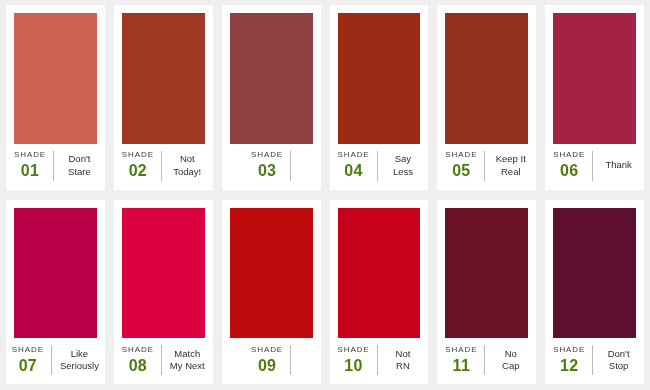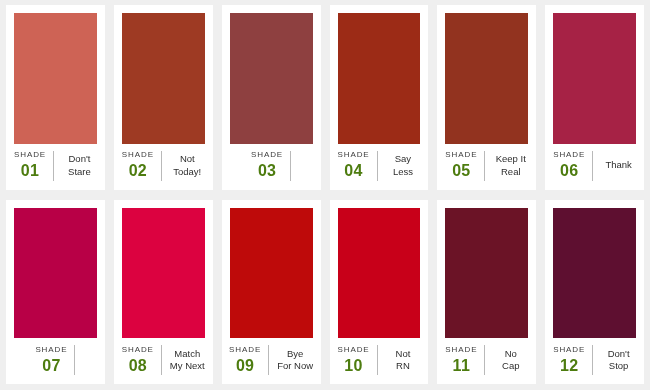--- a/index.html
+++ b/index.html
@@ -174,20 +174,24 @@
       </div>
     </div>
     <div class="shade-card">
       <div class="swatch" style="background: rgb(184, 0, 70);"></div>
       <div class="card-footer">
         <div class="shade-id">
           <div class="shade-word">SHADE</div>
           <div class="shade-number">07</div>
         </div>
         <div class="divider"></div>
+        <div class="shade-name">
+          <span class="name-line">Like</span>
+          <span class="name-line">Seriously</span>
+        </div>
       </div>
     </div>
     <div class="shade-card">
       <div class="swatch" style="background: rgb(220, 2, 64);"></div>
       <div class="card-footer">
         <div class="shade-id">
           <div class="shade-word">SHADE</div>
           <div class="shade-number">08</div>
         </div>
         <div class="divider"></div>
@@ -198,24 +202,20 @@
       </div>
     </div>
     <div class="shade-card">
       <div class="swatch" style="background: rgb(190, 10, 10);"></div>
       <div class="card-footer">
         <div class="shade-id">
           <div class="shade-word">SHADE</div>
           <div class="shade-number">09</div>
         </div>
         <div class="divider"></div>
-        <div class="shade-name">
-          <span class="name-line">Bye</span>
-          <span class="name-line">For Now</span>
-        </div>
       </div>
     </div>
     <div class="shade-card">
       <div class="swatch" style="background: rgb(200, 0, 25);"></div>
       <div class="card-footer">
         <div class="shade-id">
           <div class="shade-word">SHADE</div>
           <div class="shade-number">10</div>
         </div>
         <div class="divider"></div>

